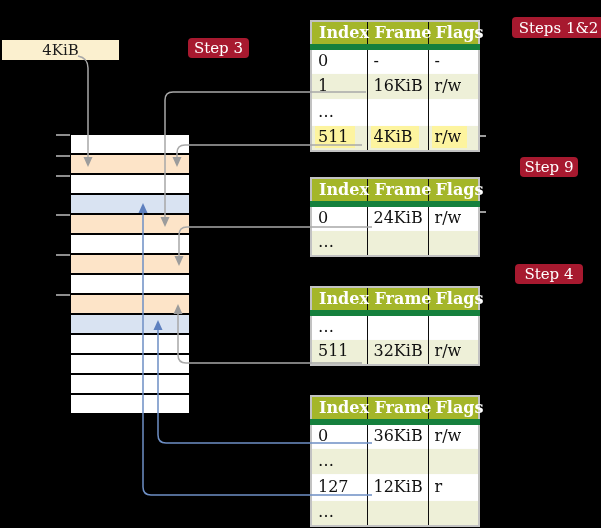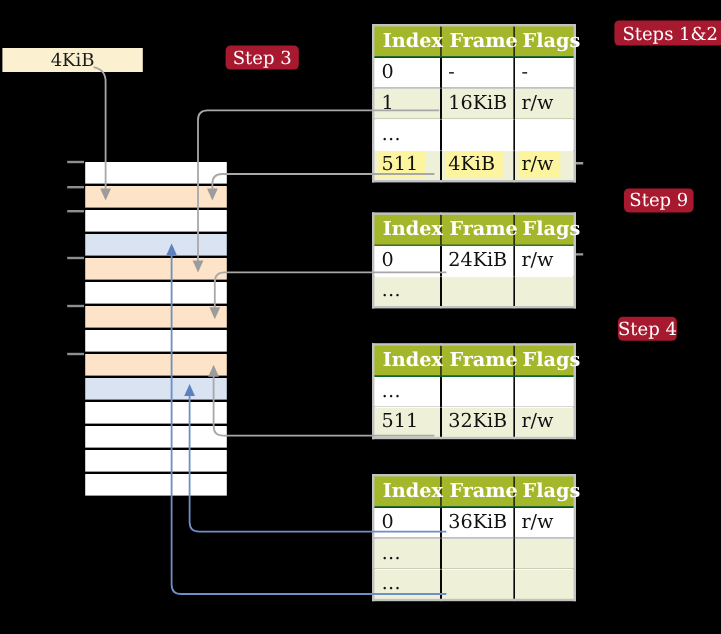--- a/index.html
+++ b/index.html
@@ -15,37 +15,37 @@
   }
   
   .badge{
     position:absolute;background:#a7192f;color:#fff;font-size:15px;
     border-radius:4px;display:flex;align-items:center;justify-content:center;
     white-space:nowrap;
   }
   #badge-step0  {left:188px;top:38px; width:61px;height:20px;}
   #badge-steps12{left:512px;top:17px; width:93px;height:21px;border-radius:4px 0 0 4px;}
   #badge-step3  {left:520px;top:157px;width:58px;height:20px;}
-  #badge-step4  {left:515px;top:264px;width:49px;height:20px;}
+  #badge-step4  {left:515px;top:264px;width:68px;height:20px;}
   
   .memrow{position:absolute;left:71px;width:118px;height:18px;}
   .c-white{background:#ffffff;}
   .c-used {background:#fde4c8;}
   .c-page {background:#d9e3f2;}
   .tick{position:absolute;left:56px;width:14px;height:2px;background:#8e8e8e;}
   
   .pt{position:absolute;left:310px;}
   table.ptable{
     border-collapse:collapse;table-layout:fixed;width:170px;
     border:2px solid #c2c2c2;font-size:16px;
   }
   table.ptable th{
     background:#a4b629;color:#fff;font-weight:bold;text-align:left;
     height:26px;box-sizing:border-box;padding:0 0 2px 7px;
-    border-right:1px solid #0d0d0d;border-bottom:1px solid #15803d;
+    border-right:1px solid #0d0d0d;border-bottom:6px solid #15803d;
   }
   table.ptable td{
     height:26px;box-sizing:border-box;padding:0 0 2px 6px;
     border-right:1px solid #0d0d0d;border-top:1px solid #fdfdfd;
     color:#111;overflow:hidden;white-space:nowrap;
   }
   tr.plain td{background:#ffffff;}
   tr.shade td{background:#eef0d8;}
   .hl{background:#fdf49f;padding:1px 6px 2px 3px;margin-left:-3px;}
   
@@ -208,20 +208,25 @@
         <tr class="plain">
           <td>0</td>
           <td>36KiB</td>
           <td>r/w</td>
         </tr>
         <tr class="shade">
           <td>…</td>
           <td></td>
           <td></td>
         </tr>
+        <tr class="plain">
+          <td>127</td>
+          <td>12KiB</td>
+          <td>r</td>
+        </tr>
         <tr class="shade">
           <td>…</td>
           <td></td>
           <td></td>
         </tr>
       </tbody>
     </table>
   </div>
 
   <svg id="overlay" width="601" height="528">

